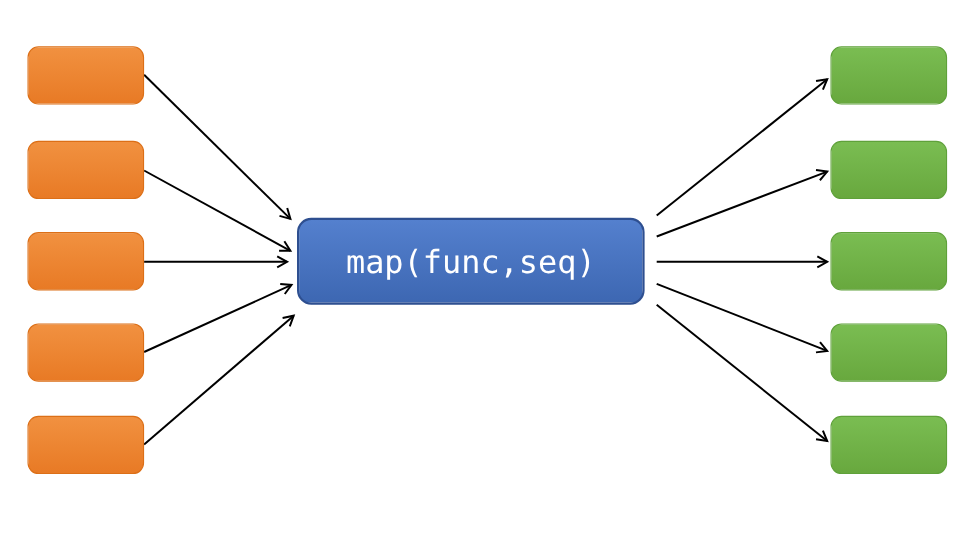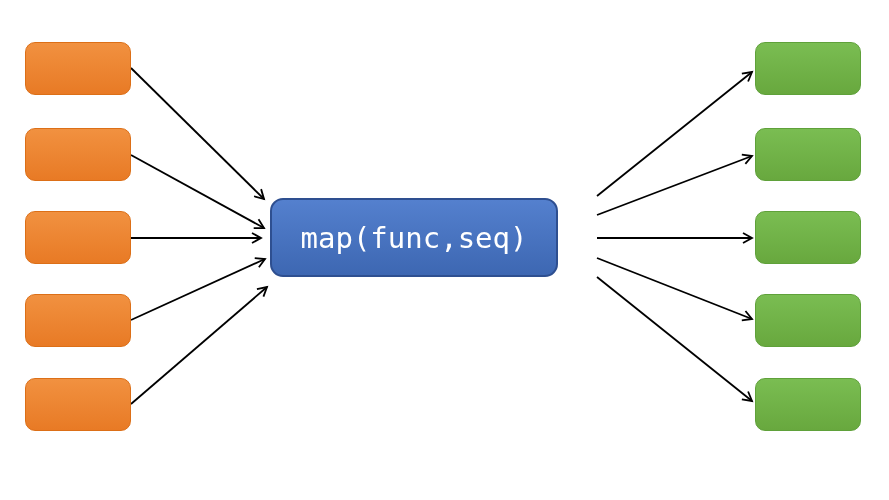--- a/index.html
+++ b/index.html
@@ -45,21 +45,21 @@
     height: 53px;
     border-radius: 10px;
     border: 1px solid var(--output-border, #5FA13A);
     background: linear-gradient(to bottom,
       var(--output-fill-top, #7ABD52),
       var(--output-fill-bottom, #68A83E));
   }
   .center-box {
     left: 270px;
     top: 198px;
-    width: 288px;
+    width: 316px;
     height: 79px;
     border-radius: 13px;
     border: 2px solid var(--center-border, #2E4F90);
     background: linear-gradient(to bottom,
       var(--center-fill-top, #5480CE),
       var(--center-fill-bottom, #3D67B2));
     display: flex;
     align-items: center;
     justify-content: center;
   }

